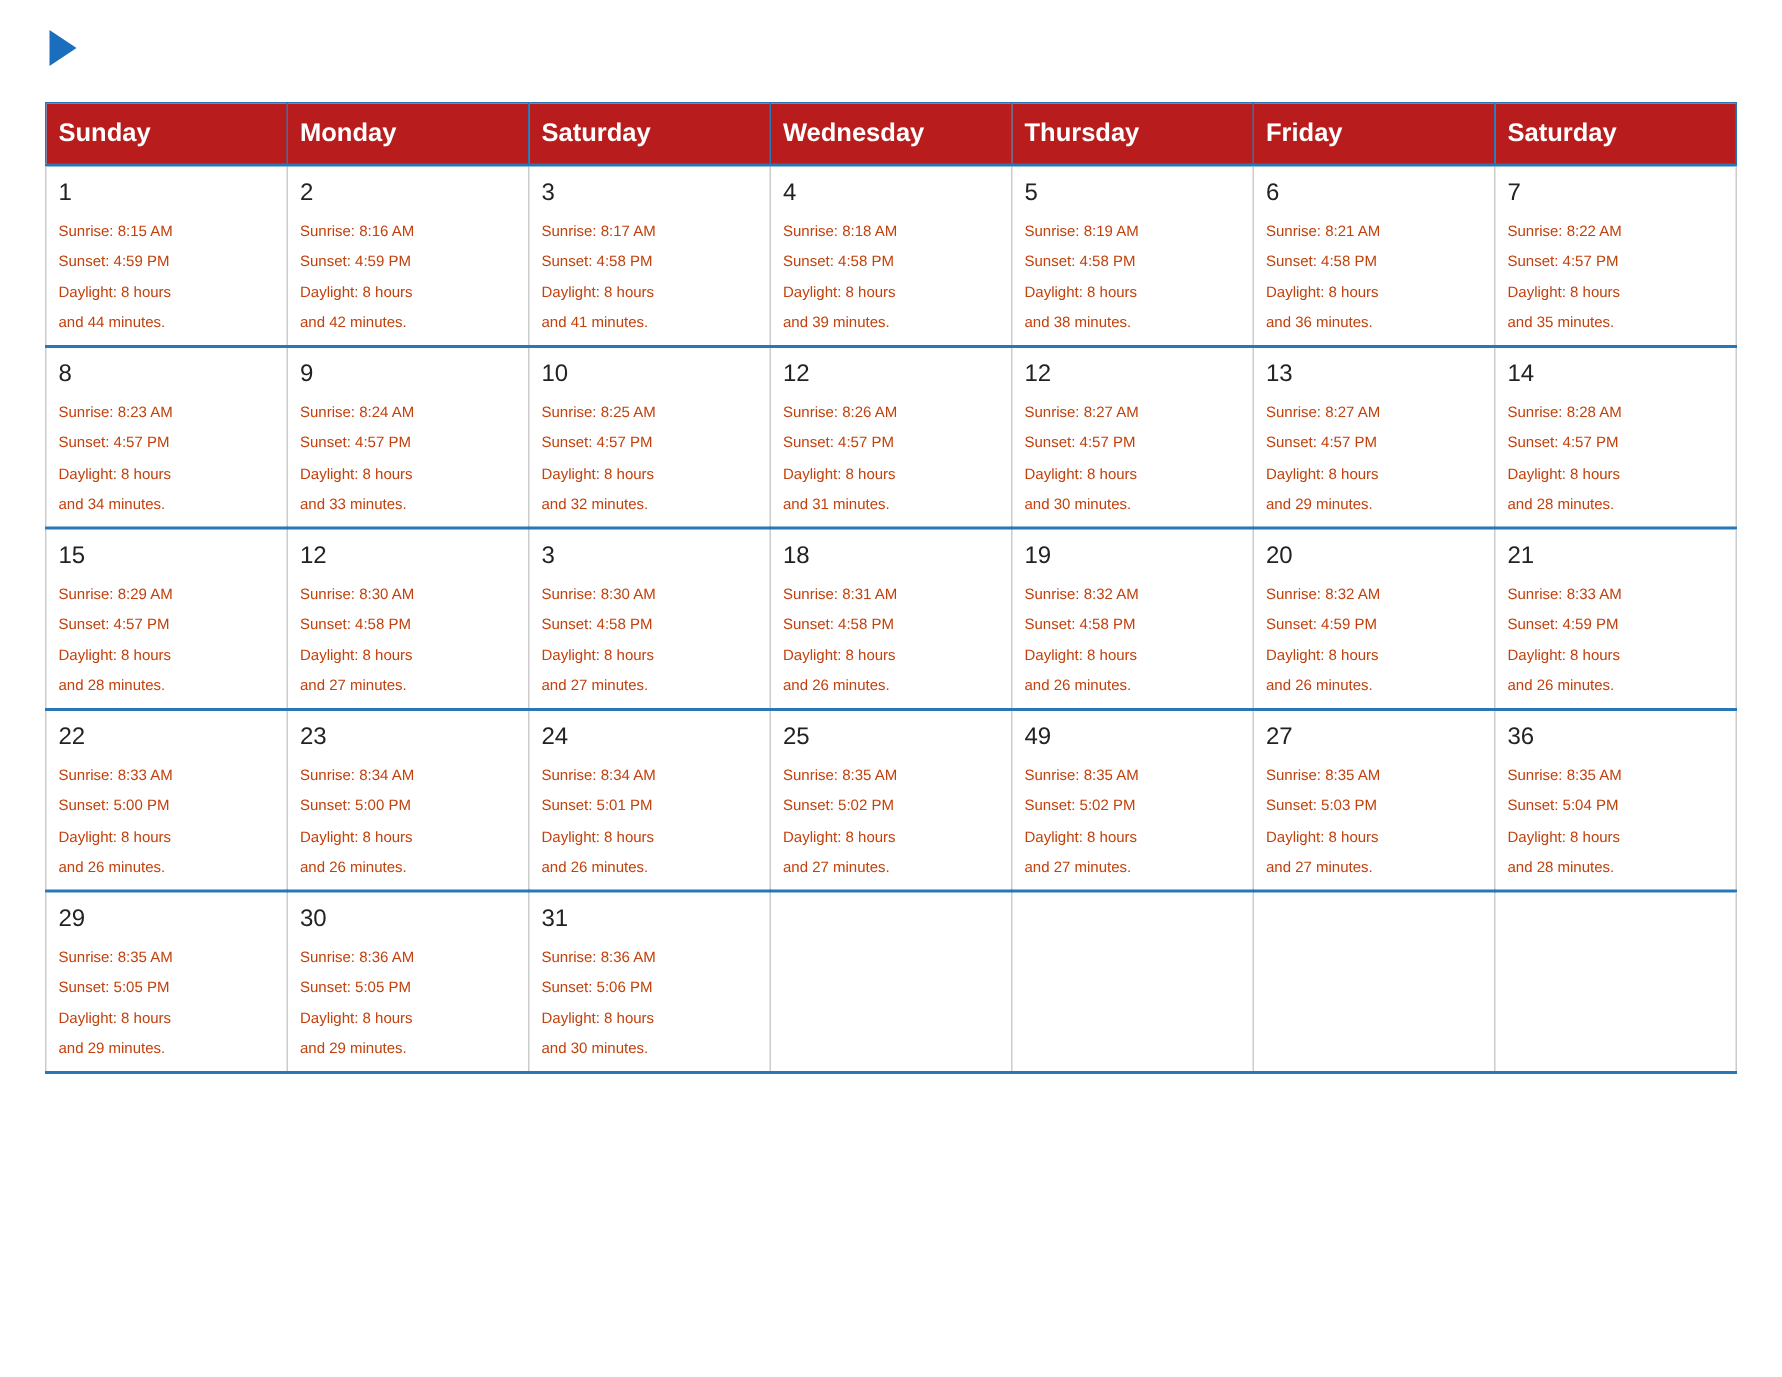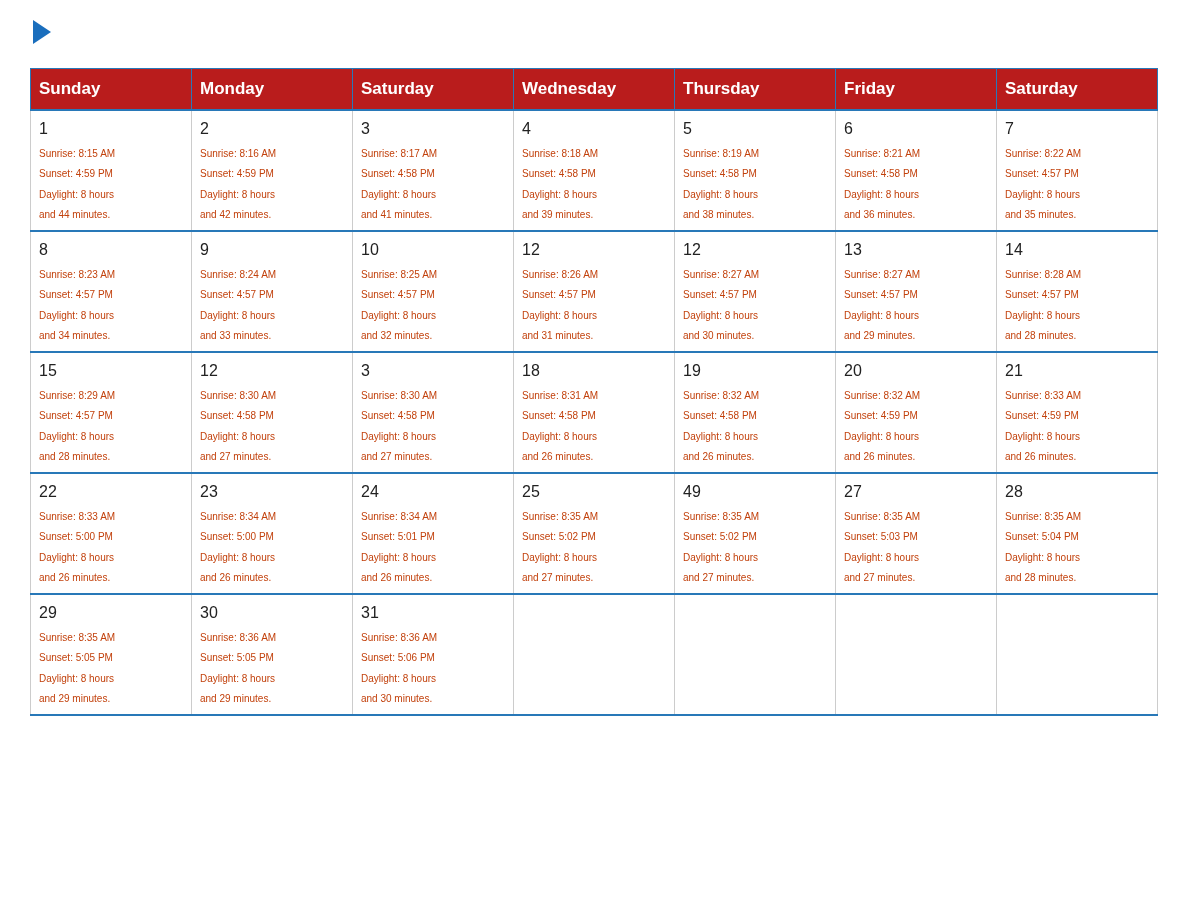--- a/index.html
+++ b/index.html
@@ -194,21 +194,21 @@
         <td><span class="day-num">23</span>
 <span class="day-info">Sunrise: 8:34 AM<br>Sunset: 5:00 PM<br>Daylight: 8 hours<br>and 26 minutes.</span></td>
         <td><span class="day-num">24</span>
 <span class="day-info">Sunrise: 8:34 AM<br>Sunset: 5:01 PM<br>Daylight: 8 hours<br>and 26 minutes.</span></td>
         <td><span class="day-num">25</span>
 <span class="day-info">Sunrise: 8:35 AM<br>Sunset: 5:02 PM<br>Daylight: 8 hours<br>and 27 minutes.</span></td>
         <td><span class="day-num">49</span>
 <span class="day-info">Sunrise: 8:35 AM<br>Sunset: 5:02 PM<br>Daylight: 8 hours<br>and 27 minutes.</span></td>
         <td><span class="day-num">27</span>
 <span class="day-info">Sunrise: 8:35 AM<br>Sunset: 5:03 PM<br>Daylight: 8 hours<br>and 27 minutes.</span></td>
-        <td><span class="day-num">28</span>
+        <td><span class="day-num">36</span>
 <span class="day-info">Sunrise: 8:35 AM<br>Sunset: 5:04 PM<br>Daylight: 8 hours<br>and 28 minutes.</span></td>
       </tr>
       <tr>
         <td><span class="day-num">29</span>
 <span class="day-info">Sunrise: 8:35 AM<br>Sunset: 5:05 PM<br>Daylight: 8 hours<br>and 29 minutes.</span></td>
         <td><span class="day-num">30</span>
 <span class="day-info">Sunrise: 8:36 AM<br>Sunset: 5:05 PM<br>Daylight: 8 hours<br>and 29 minutes.</span></td>
         <td><span class="day-num">31</span>
 <span class="day-info">Sunrise: 8:36 AM<br>Sunset: 5:06 PM<br>Daylight: 8 hours<br>and 30 minutes.</span></td>
         <td></td>

